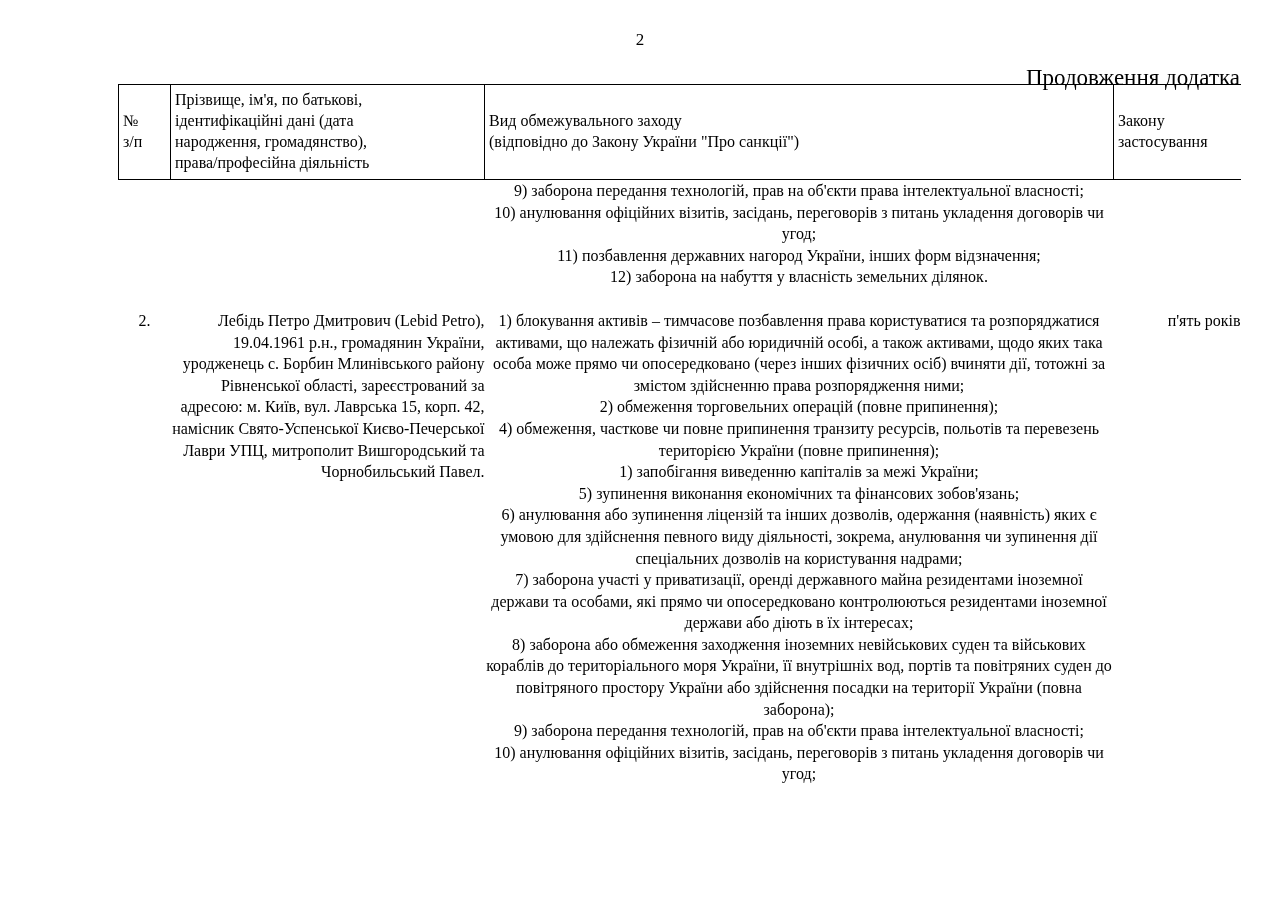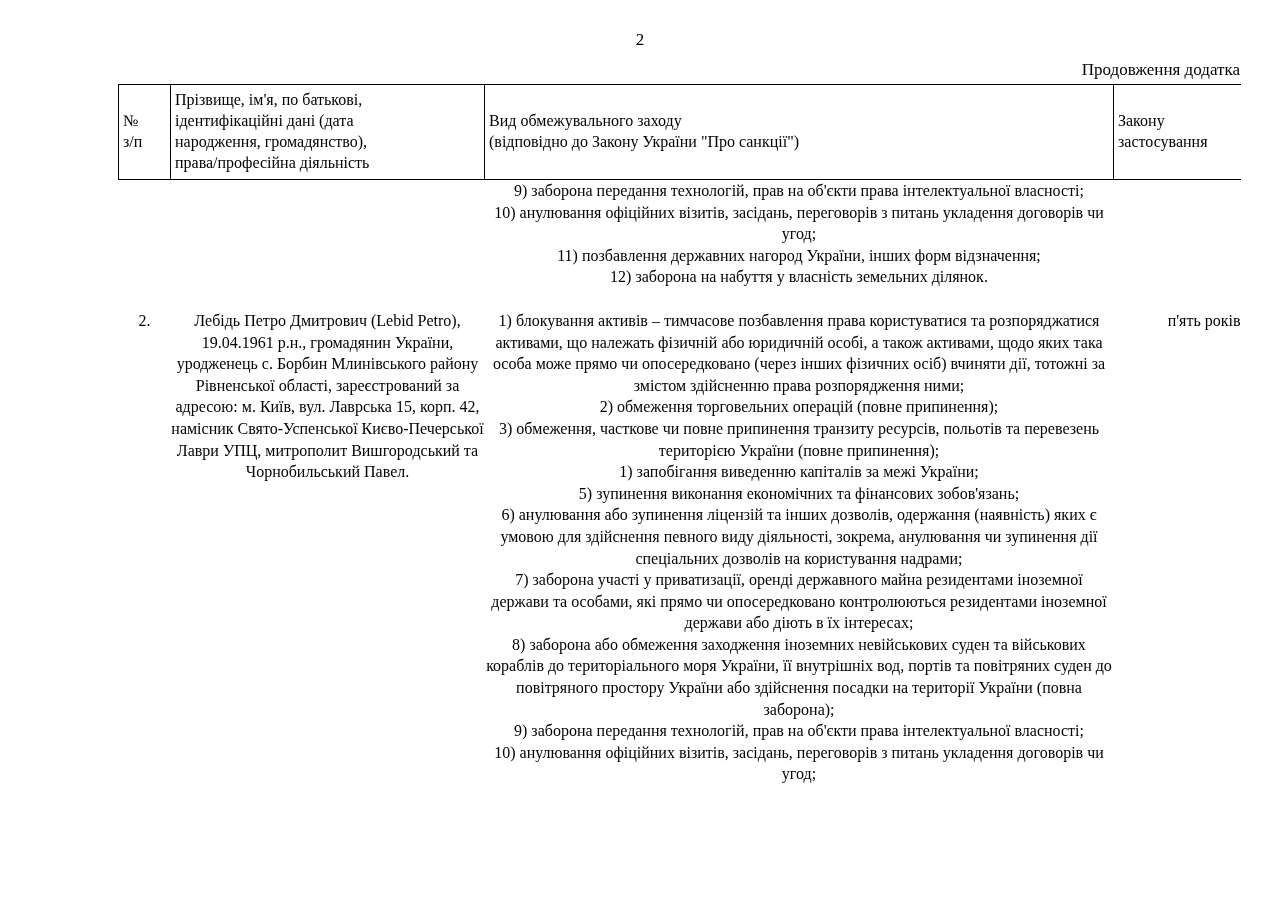--- a/index.html
+++ b/index.html
@@ -29,23 +29,23 @@
     top: 30px;
     left: 0;
     width: 1280px;
     text-align: center;
     font-size: 17px;
     line-height: 20px;
   }
 
   .continuation {
     position: absolute;
-    top: 60px;
+    top: 68px;
     right: 40px;
-    font-size: 17px;
+    font-size: 23px;
     line-height: 20px;
     white-space: nowrap;
   }
 
   
   .doc-table {
     position: absolute;
     top: 84px;
     left: 118px;
     width: 1122px;
@@ -95,21 +95,21 @@
 
   
   .num-cell {
     text-align: center;
     padding-top: 2px;
   }
 
   .name-cell {
     padding-left: 54px;
     padding-right: 4px;
-    text-align: center;
+    text-align: right;
   }
 
   .meas-cell {
     padding-left: 12px;
     padding-right: 8px;
     text-align: center;
   }
 
   .term-cell {
     text-align: right;
@@ -184,21 +184,21 @@
         <td></td>
         <td></td>
       </tr>
 
       <tr>
         <td class="num-cell">2.</td>
         <td class="name-cell">Лебідь Петро Дмитрович (Lebid Petro), 19.04.1961 р.н., громадянин України, уродженець с. Борбин Млинівського району Рівненської області, зареєстрований за адресою: м. Київ, вул. Лаврська 15, корп. 42, намісник Свято-Успенської Києво-Печерської Лаври УПЦ, митрополит Вишгородський та Чорнобильський Павел.</td>
         <td class="meas-cell">
           <p class="para">1) блокування активів – тимчасове позбавлення права користуватися та розпоряджатися активами, що належать фізичній або юридичній особі, а також активами, щодо яких така особа може прямо чи опосередковано (через інших фізичних осіб) вчиняти дії, тотожні за змістом здійсненню права розпорядження ними;</p>
           <p class="para">2) обмеження торговельних операцій (повне припинення);</p>
-          <p class="para">3) обмеження, часткове чи повне припинення транзиту ресурсів, польотів та перевезень територією України (повне припинення);</p>
+          <p class="para">4) обмеження, часткове чи повне припинення транзиту ресурсів, польотів та перевезень територією України (повне припинення);</p>
           <p class="para">1) запобігання виведенню капіталів за межі України;</p>
           <p class="para">5) зупинення виконання економічних та фінансових зобов'язань;</p>
           <p class="para">6) анулювання або зупинення ліцензій та інших дозволів, одержання (наявність) яких є умовою для здійснення певного виду діяльності, зокрема, анулювання чи зупинення дії спеціальних дозволів на користування надрами;</p>
           <p class="para">7) заборона участі у приватизації, оренді державного майна резидентами іноземної держави та особами, які прямо чи опосередковано контролюються резидентами іноземної держави або діють в їх інтересах;</p>
           <p class="para">8) заборона або обмеження заходження іноземних невійськових суден та військових кораблів до територіального моря України, її внутрішніх вод, портів та повітряних суден до повітряного простору України або здійснення посадки на території України (повна заборона);</p>
           <p class="para">9) заборона передання технологій, прав на об'єкти права інтелектуальної власності;</p>
           <p class="para">10) анулювання офіційних візитів, засідань, переговорів з питань укладення договорів чи угод;</p>
         </td>
         <td class="term-cell">п'ять років</td>
       </tr>

